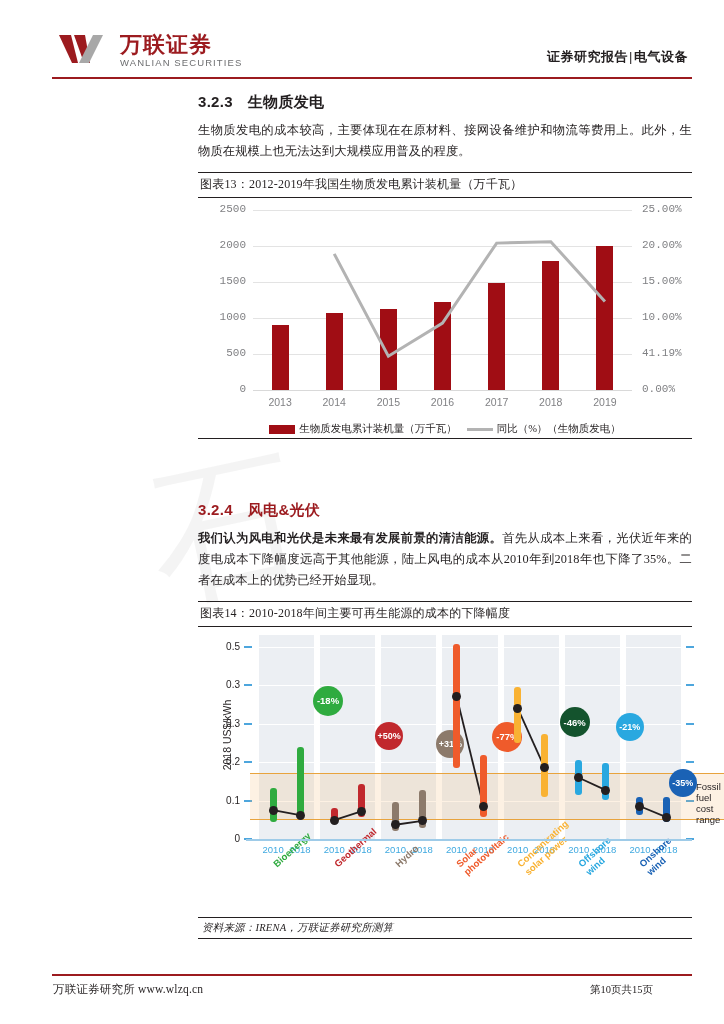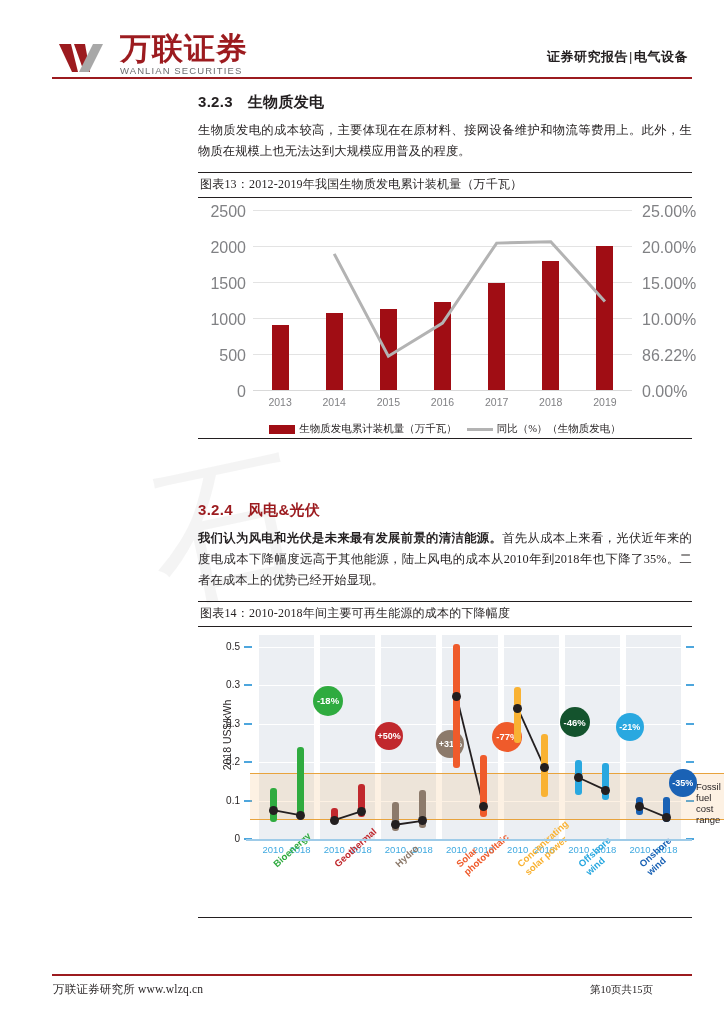--- a/index.html
+++ b/index.html
@@ -21,21 +21,21 @@
     position: absolute; left: 57px; top: 33px;
     display: flex; align-items: flex-end; gap: 7px;
   }
   .logo-mark {
     width: 56px; height: 34px; position: relative; flex: none;
   }
   .logo-mark svg { display:block; }
   .logo-text { line-height: 1; }
   .logo-cn {
     font-family: "Liberation Sans", sans-serif;
-    font-weight: 700; font-size: 31px; color: #9c1b1f;
+    font-weight: 700; font-size: 22px; color: #9c1b1f;
     letter-spacing: 1px; display:block;
   }
   .logo-en {
     font-family: "Liberation Sans", sans-serif;
     font-size: 9.5px; color: #6d6e70; letter-spacing: 1.1px;
     display:block; margin-top: 2px;
   }
   .header-right {
     position: absolute; right: 36px; top: 48px;
     font-family: "Liberation Sans", sans-serif;
@@ -83,22 +83,22 @@
     padding: 3px 0 3px 4px;
     border-top:1.6px solid #231f20;
     letter-spacing:.2px;
   }
   .fig-body { position:relative; background:#fff; }
 
   
   #chart13 { width:100%; height:240px; position:relative; }
   .c13-grid-line { position:absolute; left:55px; right:60px; height:1px; background:#e3e3e3; }
   .c13-ylabel, .c13-y2label {
-    position:absolute; font-family:Liberation Sans, sans-serif;
-    font-size:16px; color:#808184; white-space:nowrap;
+    position:absolute; font-family:Liberation Mono, monospace;
+    font-size:11px; color:#808184; white-space:nowrap;
   }
   .c13-ylabel { text-align:right; width:40px; }
   .c13-y2label { text-align:left; }
   .c13-bar { position:absolute; background:#a00d14; }
   .c13-xlabel {
     position:absolute; font-family:"Liberation Sans", sans-serif;
     font-size:10.5px; color:#808184; text-align:center; width:50px;
   }
   .c13-axisline { position:absolute; left:55px; right:60px; height:1px; background:#d9d9d9; }
   .c13-legend {
@@ -206,21 +206,21 @@
 
   <div class="fig" style="left:198px; top:172px; width:494px;">
     <div class="fig-title">图表13：2012-2019年我国生物质发电累计装机量（万千瓦）</div>
     <div class="fig-body">
       <div id="chart13">
           <div class="c13-grid-line" style="top: 192px;"></div>
           <div class="c13-ylabel" style="left: 8px; top: 185px;">0</div>
           <div class="c13-y2label" style="left: 444px; top: 185px;">0.00%</div>
           <div class="c13-grid-line" style="top: 156px;"></div>
           <div class="c13-ylabel" style="left: 8px; top: 149px;">500</div>
-          <div class="c13-y2label" style="left: 444px; top: 149px;">86.22%</div>
+          <div class="c13-y2label" style="left: 444px; top: 149px;">41.19%</div>
           <div class="c13-grid-line" style="top: 120px;"></div>
           <div class="c13-ylabel" style="left: 8px; top: 113px;">1000</div>
           <div class="c13-y2label" style="left: 444px; top: 113px;">10.00%</div>
           <div class="c13-grid-line" style="top: 84px;"></div>
           <div class="c13-ylabel" style="left: 8px; top: 77px;">1500</div>
           <div class="c13-y2label" style="left: 444px; top: 77px;">15.00%</div>
           <div class="c13-grid-line" style="top: 48px;"></div>
           <div class="c13-ylabel" style="left: 8px; top: 41px;">2000</div>
           <div class="c13-y2label" style="left: 444px; top: 41px;">20.00%</div>
           <div class="c13-grid-line" style="top: 12px;"></div>
@@ -372,20 +372,21 @@
           <div class="c14-dot" style="left: 464.38px; top: 185.945px;"></div>
           <div class="c14-bub" style="width: 28px; height: 28px; left: 470.88px; top: 142.43px; background: rgb(26, 98, 181); font-size: 9px;">-35%</div>
           <div class="c14-year" style="left: 424.977px; top: 217px;">2010</div>
           <div class="c14-year" style="left: 451.88px; top: 217px;">2018</div>
           <div class="c14-cat" style="left: 439.429px; top: 234px; color: rgb(26, 98, 181);">Onshore
 wind</div>
           <div class="c14-xaxis" style="left: 48px; width: 446px; top: 212px;"></div>
           <div class="c14-axislabel" style="left: -26px; top: 102px; width: 110px; text-align: center;">2018 US$/kWh</div>
         </div>
     </div>
+    <div class="fig-src">资料来源：IRENA，万联证券研究所测算</div>
   </div>
 
 </div>
 
 <div class="page-footer">
   <div class="footer-rule"></div>
   <div class="footer-left">万联证券研究所 www.wlzq.cn</div>
   <div class="footer-right">第10页共15页</div>
 </div>
 

